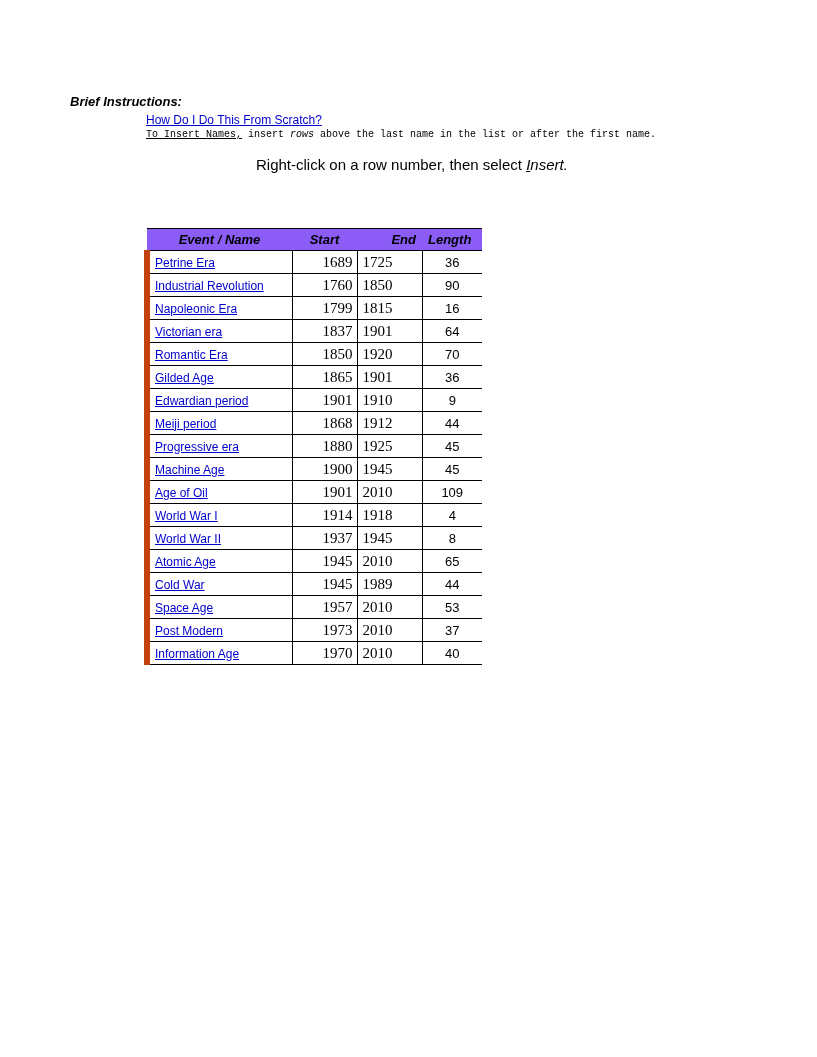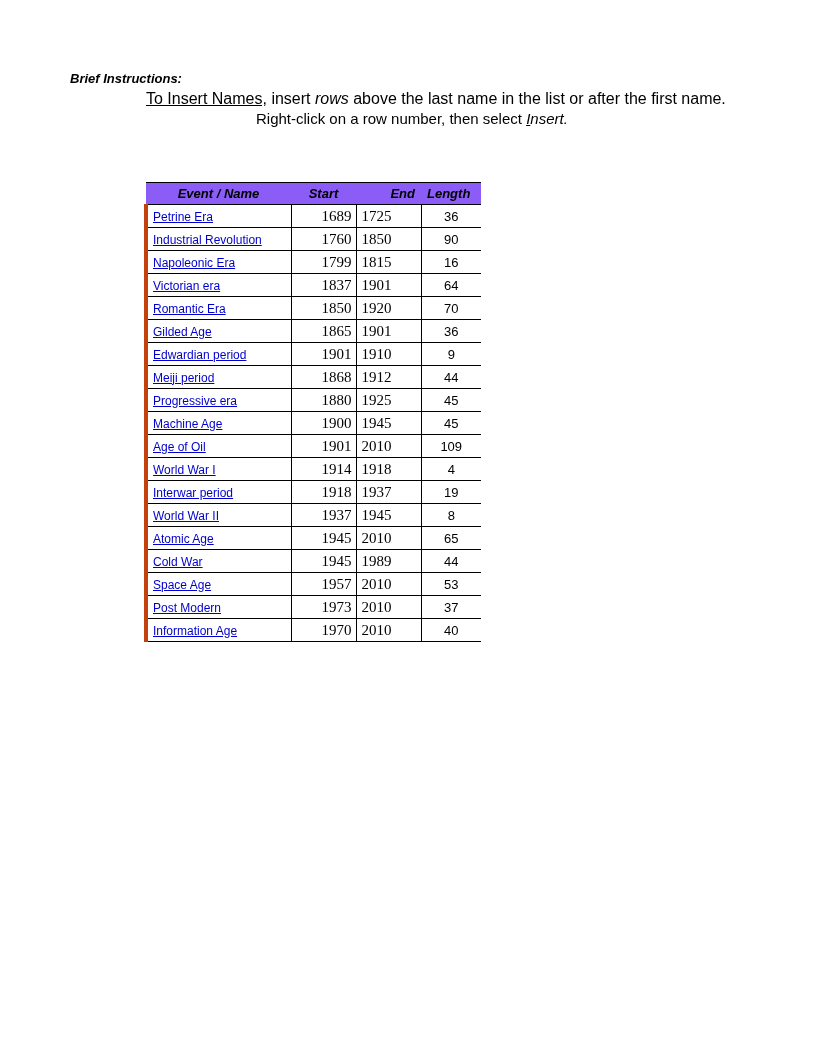--- a/index.html
+++ b/index.html
@@ -5,41 +5,42 @@
     * { margin: 0; padding: 0; box-sizing: border-box; }
     body {
       font-family: Verdana, Arial, sans-serif;
       font-size: 12px;
       background: #fff;
       width: 817px;
       height: 1057px;
       padding: 0;
     }
     .page {
-      padding-top: 71px;
+      padding-top: 94px;
       padding-left: 70px;
     }
     .sect-title {
       font-weight: bold;
       font-style: italic;
       font-size: 13px;
       margin-bottom: 4px;
     }
     .link-line1 {
       padding-left: 76px;
       margin-bottom: 2px;
     }
     .link-line1 a {
       color: #0000cc;
       text-decoration: underline;
     }
     .instr-line {
       padding-left: 76px;
-      font-size: 16px;
-      margin-bottom: 2px;
+      font-size: 10px;
+      margin-bottom: 16px;
+      font-family: Liberation Mono, monospace;
     }
     .underline { text-decoration: underline; }
     .italic { font-style: italic; }
     .instr-line2 {
       padding-left: 186px;
       font-size: 15px;
     }
     .table-wrap {
       margin-top: 55px;
       margin-left: 74px;
@@ -59,21 +60,21 @@
     th.end-h { text-align: right; width: 65px; }
     th.len-h { text-align: left; width: 60px; }
 
     tbody td {
       border-bottom: 1px solid #000;
       font-size: 13px;
       padding: 2px 5px;
       height: 23px;
     }
     td.name-c {
-      border-left: 4px solid #c2410c;
+      border-left: 6px solid #c2410c;
       border-right: 1px solid #000;
     }
     td.name-c a {
       color: #0000cc;
       text-decoration: underline;
       font-size: 12px;
       font-family: Arial, sans-serif;
     }
     td.start-c {
       border-right: 1px solid #000;
@@ -95,20 +96,23 @@
       font-size: 13px;
     }
   </style>
 </head>
 <body>
 
 <div class="page">
 
   <div class="sect-title">Brief Instructions:</div>
 
+  <div class="link-line1">
+    <a href="#">How Do I Do This From Scratch?</a>
+  </div>
 
   <div class="instr-line">
     <span class="underline">To Insert Names,</span><span> insert </span><span class="italic">rows</span><span> above the last name in the list or after the first name.</span>
   </div>
 
   <div class="instr-line2">
     <span>Right-click on a row number, then select   </span><span class="italic underline">I</span><span class="italic">nsert.</span>
   </div>
 
   <div class="table-wrap">
@@ -188,26 +192,20 @@
             <td class="end-c">2010</td>
             <td class="len-c">109</td>
           </tr>
           <tr>
             <td class="name-c"><a href="#">World War I</a></td>
             <td class="start-c">1914</td>
             <td class="end-c">1918</td>
             <td class="len-c">4</td>
           </tr>
           <tr>
-            <td class="name-c"><a href="#">Interwar period</a></td>
-            <td class="start-c">1918</td>
-            <td class="end-c">1937</td>
-            <td class="len-c">19</td>
-          </tr>
-          <tr>
             <td class="name-c"><a href="#">World War II</a></td>
             <td class="start-c">1937</td>
             <td class="end-c">1945</td>
             <td class="len-c">8</td>
           </tr>
           <tr>
             <td class="name-c"><a href="#">Atomic Age</a></td>
             <td class="start-c">1945</td>
             <td class="end-c">2010</td>
             <td class="len-c">65</td>

